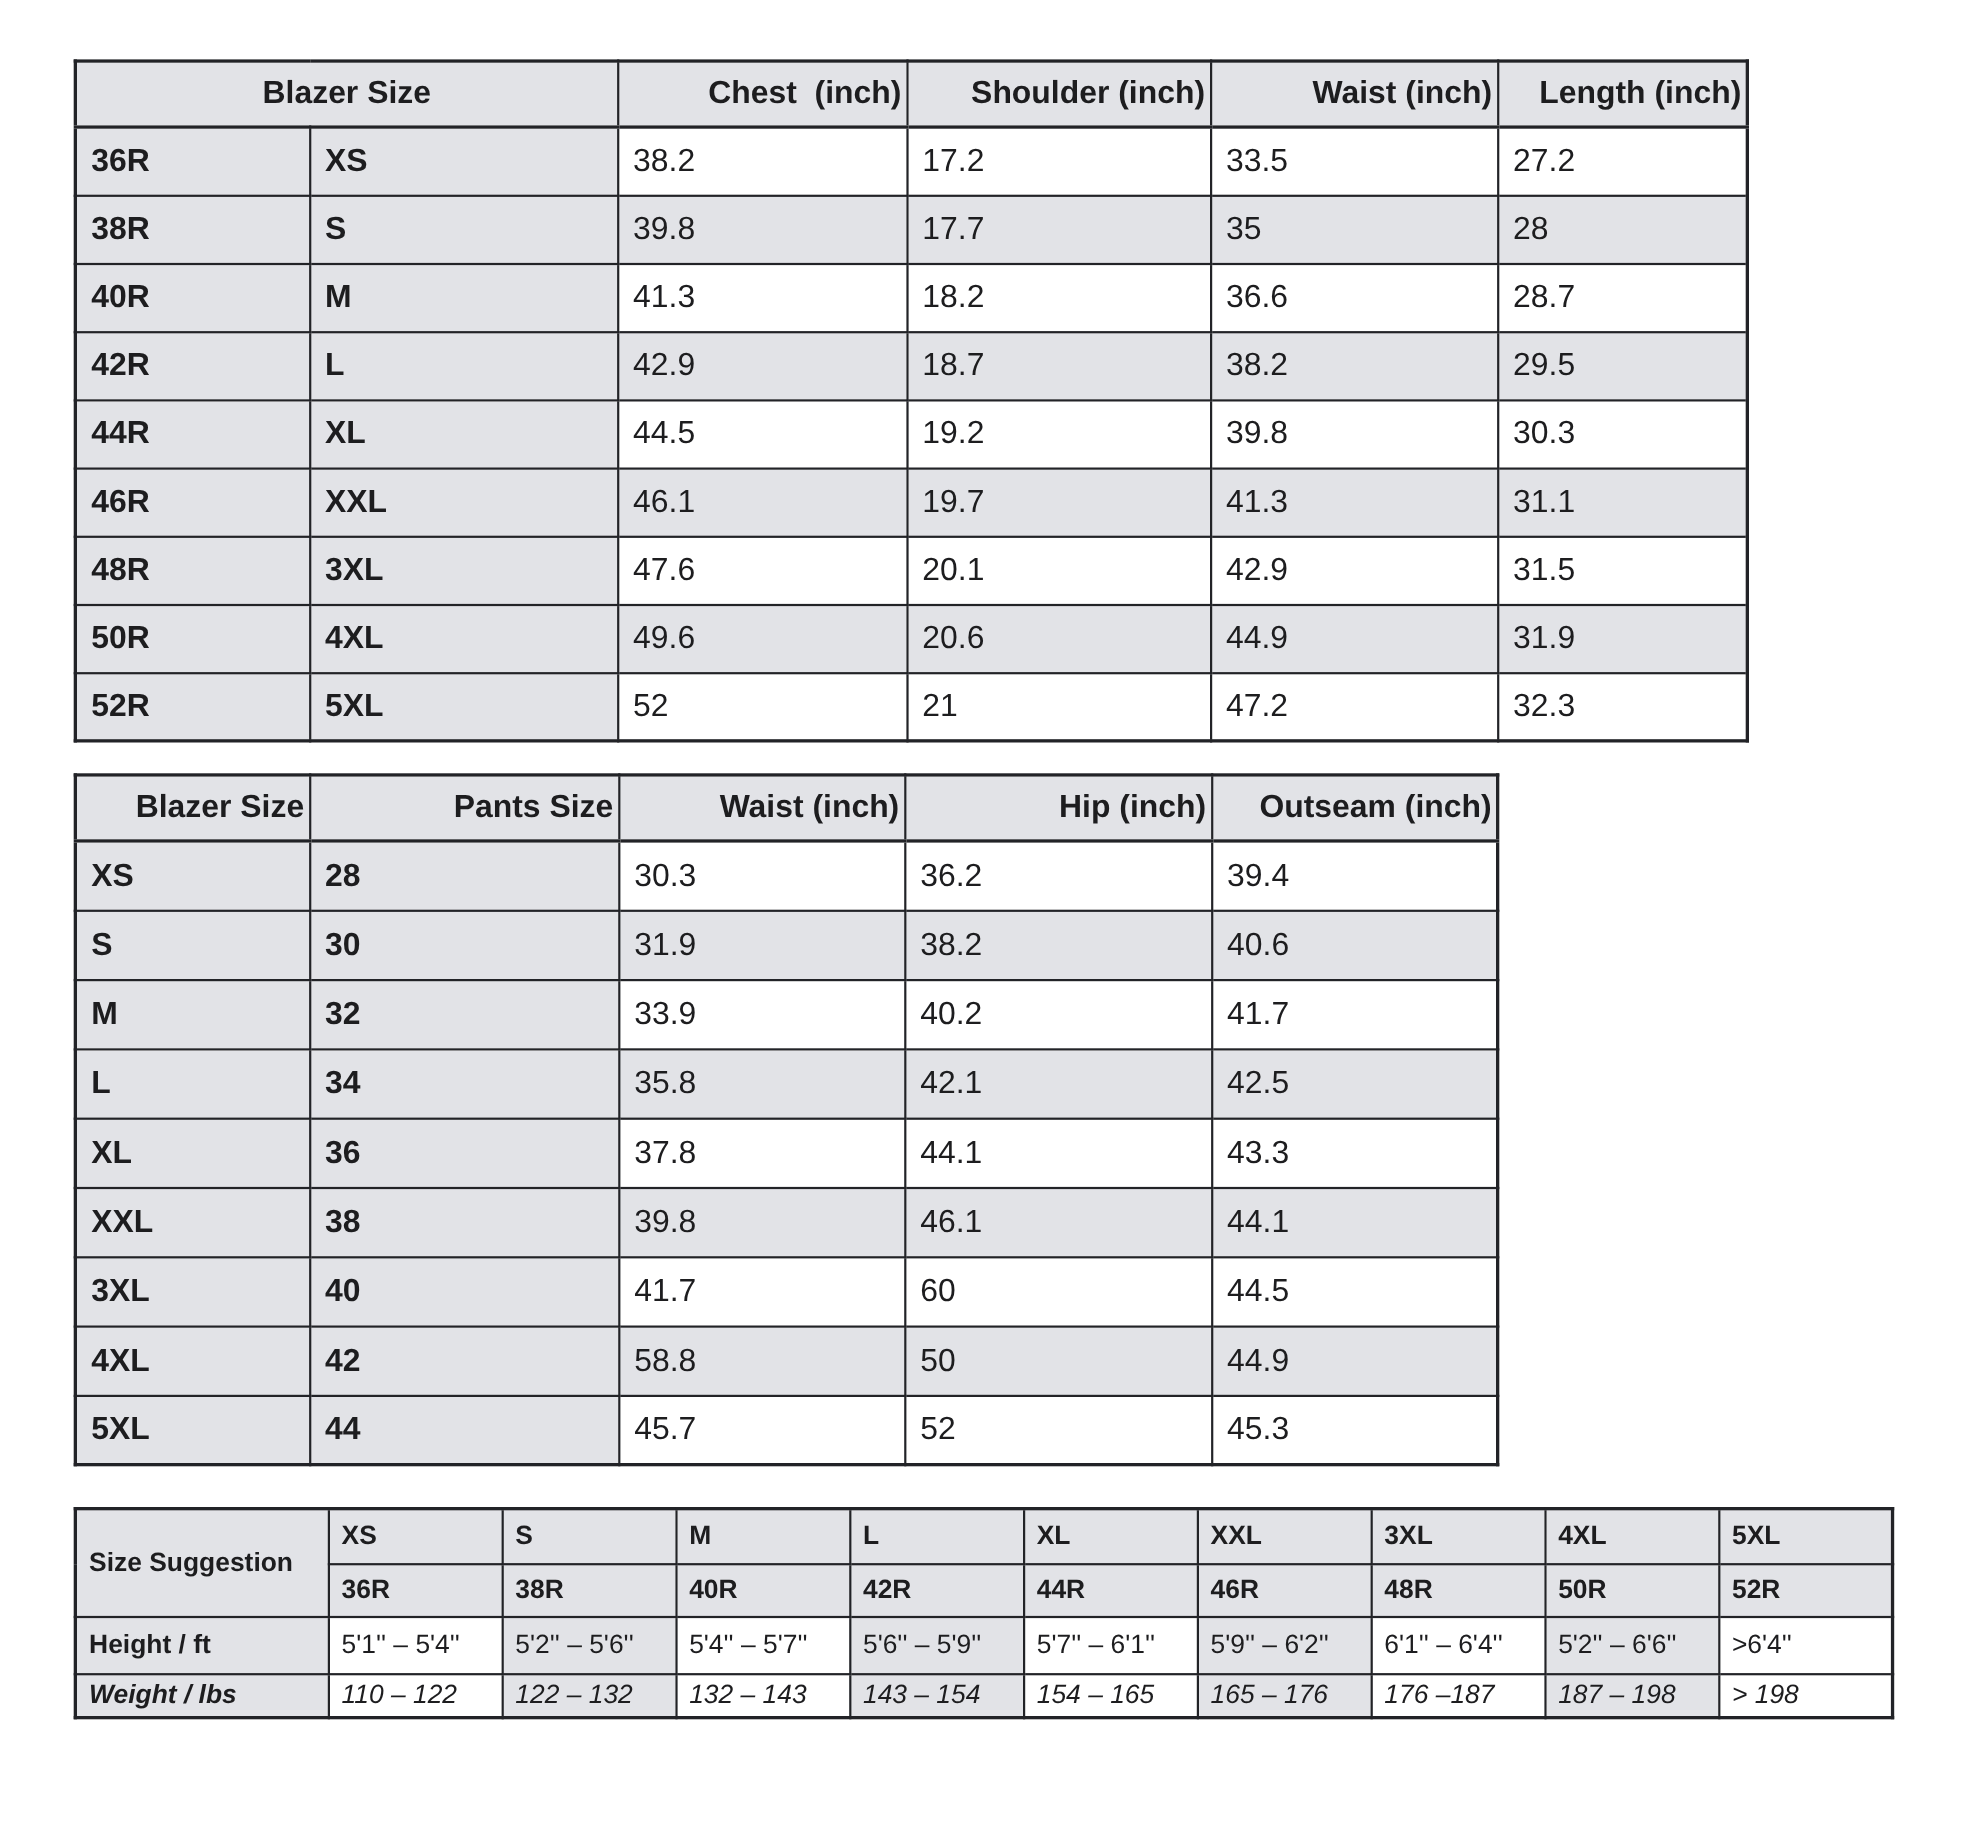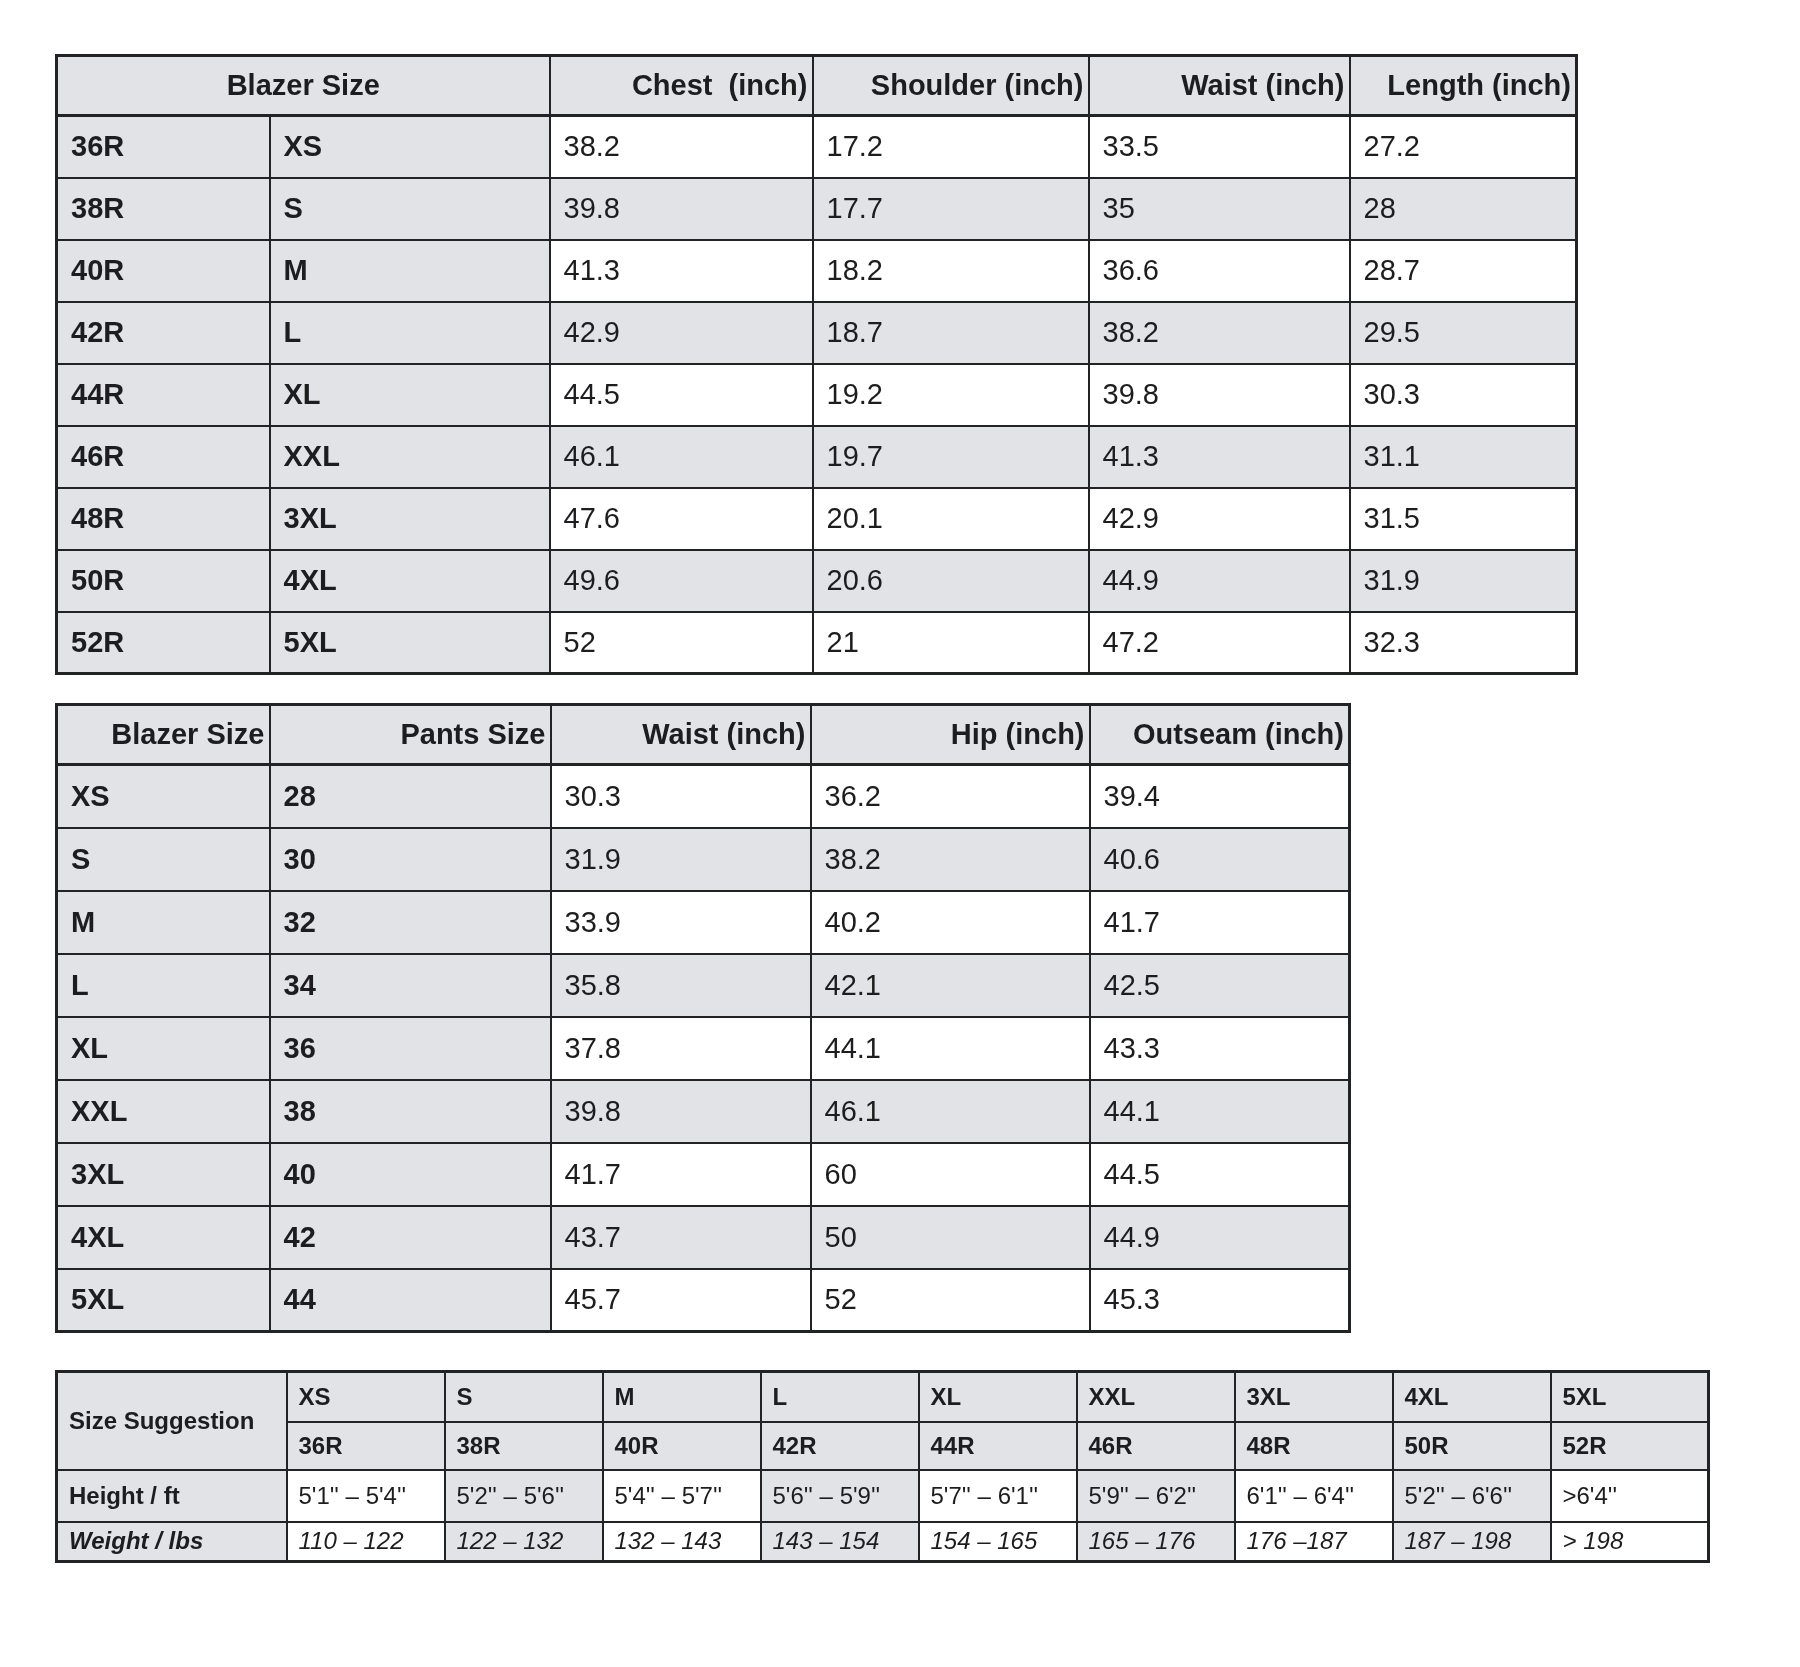--- a/index.html
+++ b/index.html
@@ -8,20 +8,21 @@
     background:#ffffff;
     font-family:"Liberation Sans","DejaVu Sans",sans-serif;
     color:#1d1d1f;
     position:relative;
   }
   table{
     border-collapse:collapse;
     position:absolute;
     table-layout:fixed;
     border:3px solid #222327;
+    margin-left:12px;
   }
   td{
     border:2px solid #222327;
     padding:0 4px 0 13px;
     vertical-align:middle;
     font-size:29px;
     overflow:hidden;
   }
   .g{background:#e2e3e7;}
   .w{background:#ffffff;}
@@ -199,21 +200,21 @@
   <tr>
     <td class="g b">3XL</td>
     <td class="g b">40</td>
     <td class="w">41.7</td>
     <td class="w">60</td>
     <td class="w">44.5</td>
   </tr>
   <tr>
     <td class="g b">4XL</td>
     <td class="g b">42</td>
-    <td class="g">43.7</td>
+    <td class="g">58.8</td>
     <td class="g">50</td>
     <td class="g">44.9</td>
   </tr>
   <tr>
     <td class="g b">5XL</td>
     <td class="g b">44</td>
     <td class="w">45.7</td>
     <td class="w">52</td>
     <td class="w">45.3</td>
   </tr>

